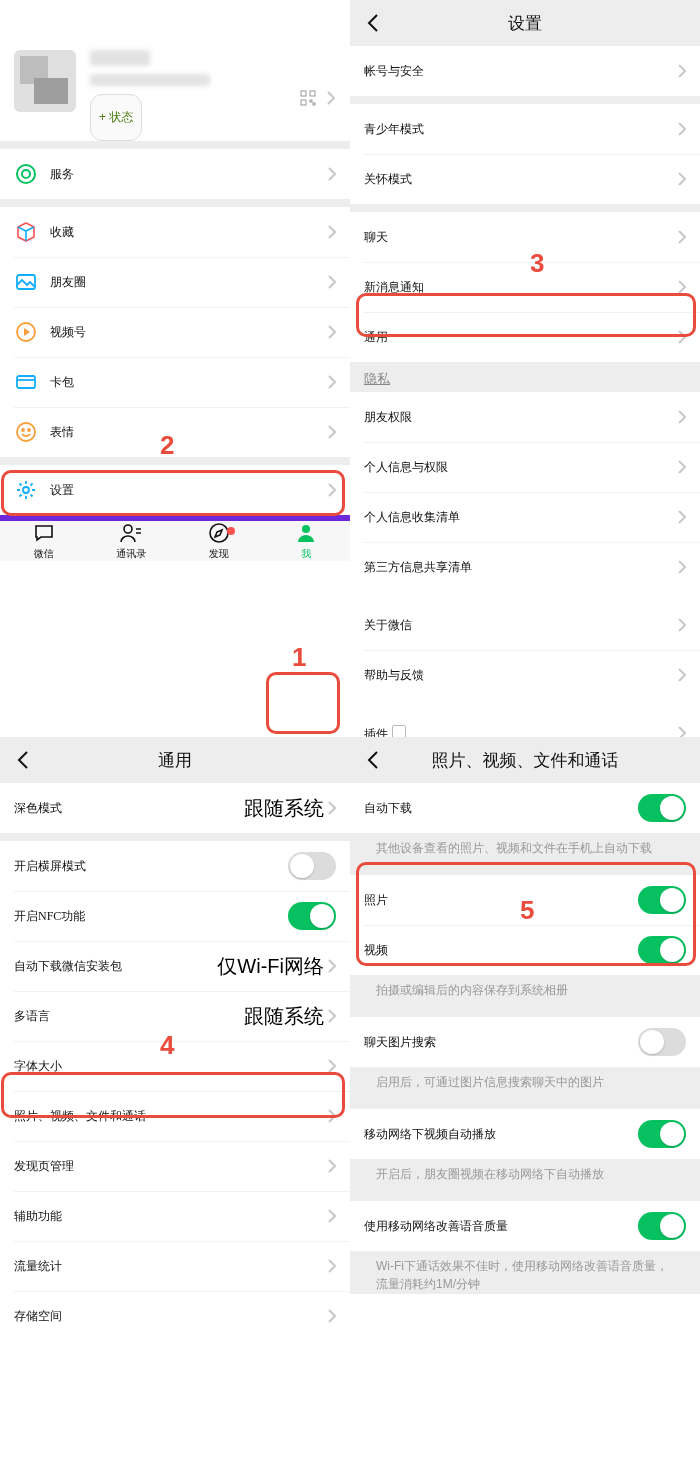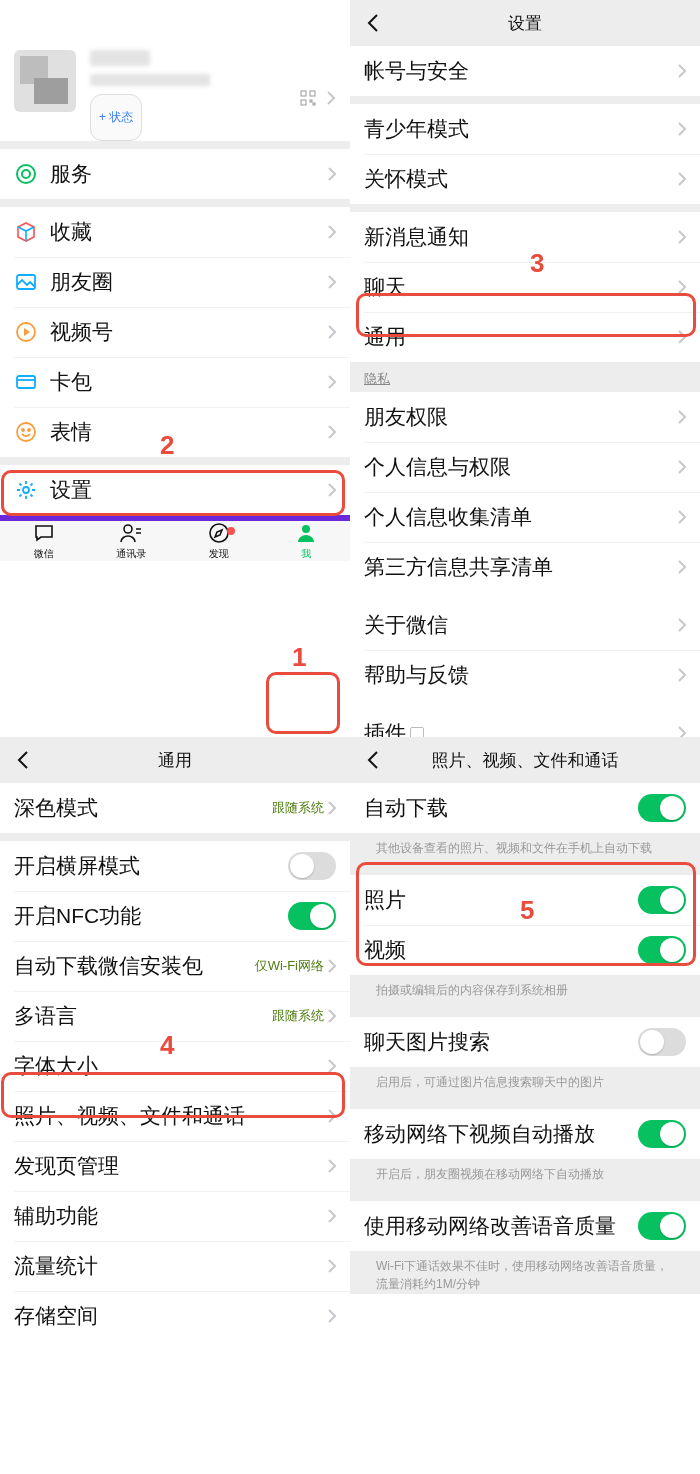--- a/index.html
+++ b/index.html
@@ -72,22 +72,22 @@
   .row.iconrow { padding-left: 50px; gap: 39px; }
   .row .icon {
     position: absolute;
     left: 14px;
     width: 24px;
     height: 24px;
     display: flex;
     align-items: center;
     justify-content: center;
   }
-  .row .label { flex: 1; font-size: 21px; }
-  .row .value { color: #4d7c0f; font-size: 13px; margin-right: 4px; }
+  .row .label { flex: 1; font-size: 12px; font-family: Liberation Serif, serif; }
+  .row .value { color: #000000; font-size: 20px; margin-right: 4px; }
   .chev { color: #c7c7cc; }
 
   .section-title {
     padding: 8px 14px 4px;
     font-size: 13px;
     color: #888;
     text-decoration: underline;
   }
   .footnote {
     padding: 6px 26px 10px;
@@ -150,21 +150,21 @@
     height: 16px;
     background: #e3e3e3;
     border-radius: 2px;
     margin-bottom: 8px;
     filter: blur(2px);
   }
   .status-chip {
     display: inline-flex;
     align-items: center;
     font-size: 12px;
-    color: #3b82f6;
+    color: #4d7c0f;
     border: 1px solid #ddd;
     border-radius: 12px;
     padding: 14px 8px;
     background: #fafafa;
   }
   .profile-right {
     position: absolute;
     right: 14px;
     top: 90px;
     display: flex;
@@ -456,29 +456,29 @@
         <span class="label">关怀模式</span>
         <span class="chev">
           <svg width="8" height="14" viewBox="0 0 8 14">
             <path d="M1 1l6 6-6 6" fill="none" stroke="#c7c7cc" stroke-width="2"></path>
           </svg>
         </span>
       </div>
   </div>
   <div class="group">
     <div class="row">
+        <span class="label">聊天</span>
+        <span class="chev">
+          <svg width="8" height="14" viewBox="0 0 8 14">
+            <path d="M1 1l6 6-6 6" fill="none" stroke="#c7c7cc" stroke-width="2"></path>
+          </svg>
+        </span>
+      </div>
+    <div class="row">
         <span class="label">新消息通知</span>
-        <span class="chev">
-          <svg width="8" height="14" viewBox="0 0 8 14">
-            <path d="M1 1l6 6-6 6" fill="none" stroke="#c7c7cc" stroke-width="2"></path>
-          </svg>
-        </span>
-      </div>
-    <div class="row">
-        <span class="label">聊天</span>
         <span class="chev">
           <svg width="8" height="14" viewBox="0 0 8 14">
             <path d="M1 1l6 6-6 6" fill="none" stroke="#c7c7cc" stroke-width="2"></path>
           </svg>
         </span>
       </div>
     <div class="row">
         <span class="label">通用</span>
         <span class="chev">
           <svg width="8" height="14" viewBox="0 0 8 14">

